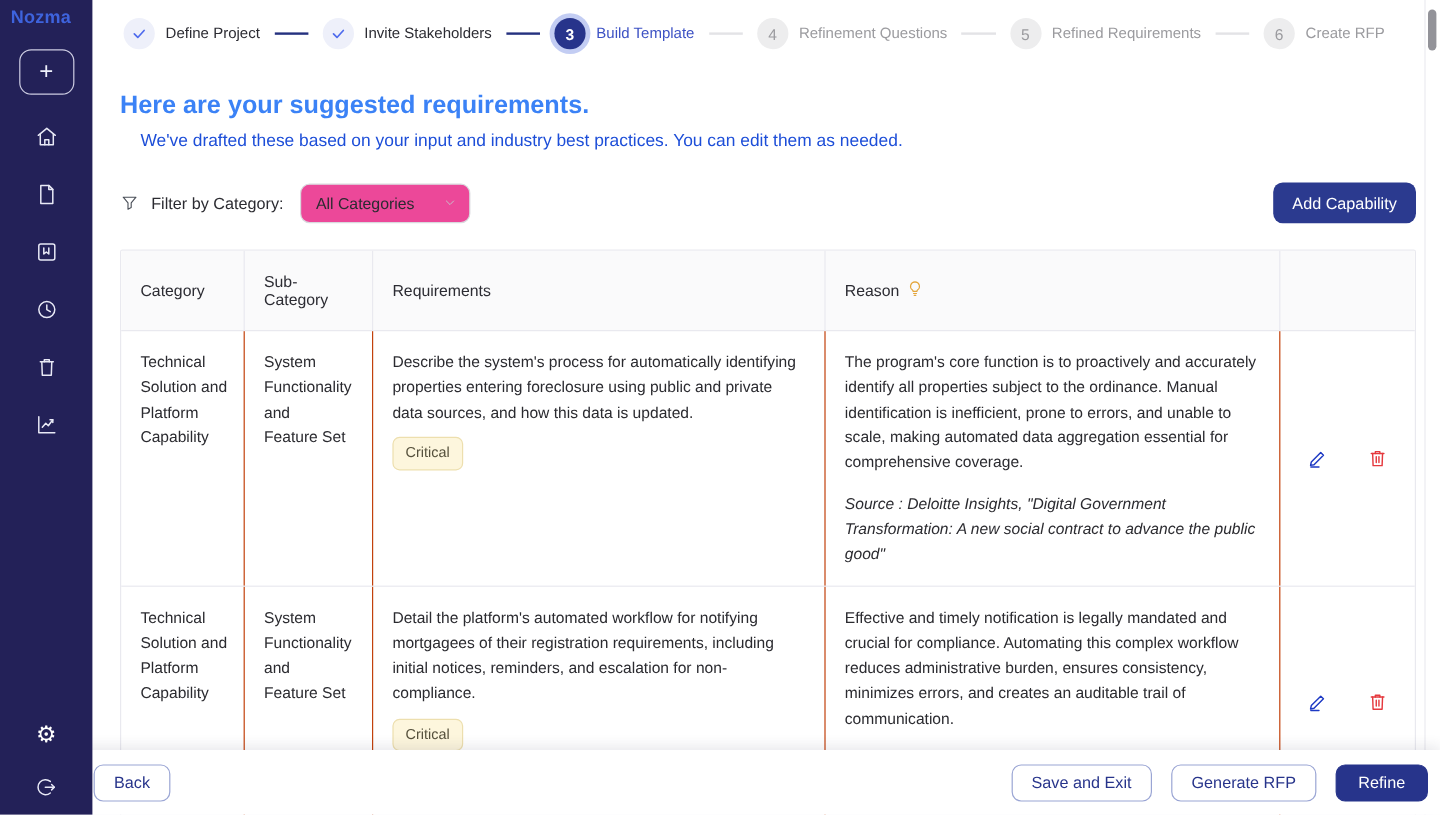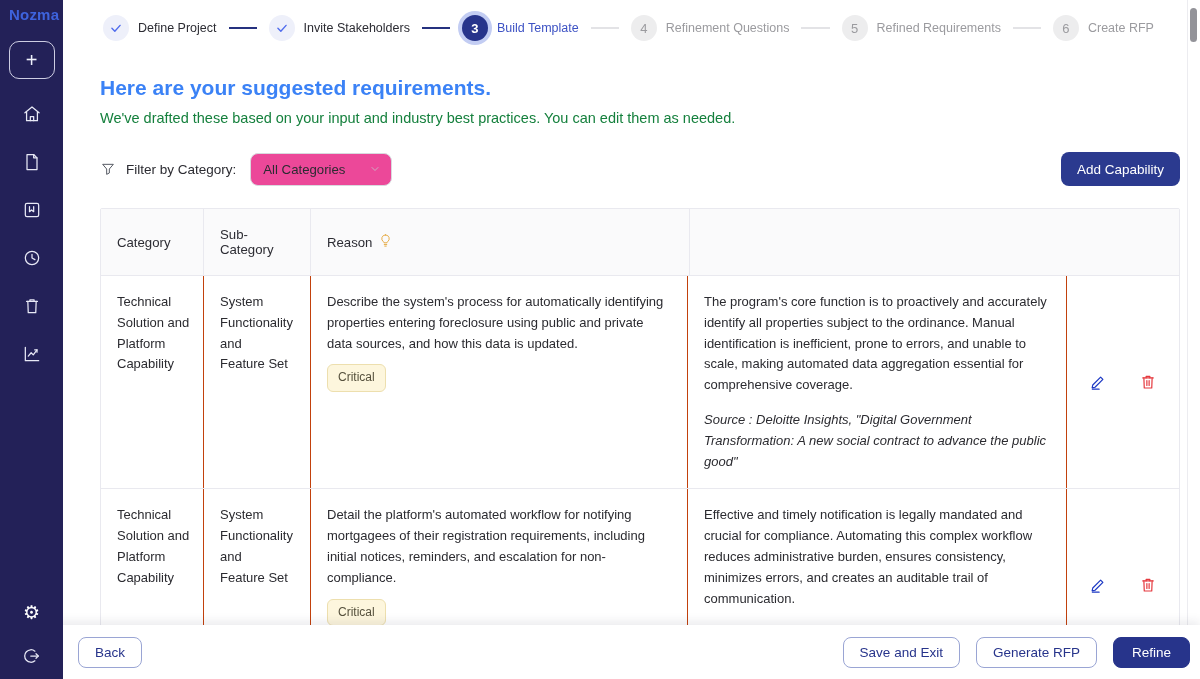--- a/index.html
+++ b/index.html
@@ -1,20 +1,20 @@
 <!DOCTYPE html>
 <html><head>
 <meta charset="utf-8">
 <style>
   * { margin:0; padding:0; box-sizing:border-box; }
   html,body { width:1200px; height:679px; overflow:hidden; }
   body { font-family:"Liberation Sans","DejaVu Sans",sans-serif; background:#ffffff; position:relative; color:#26262c; }
 
   
-  .sidebar { position:absolute; left:0; top:0; width:63px; height:679px; background:#232158; display:flex; flex-direction:column; align-items:center; z-index:30; }
+  .sidebar { position:absolute; left:0; top:0; width:77px; height:679px; background:#232158; display:flex; flex-direction:column; align-items:center; z-index:30; }
   .logo { align-self:flex-start; padding:6px 0 0 9px; font-size:15px; font-weight:bold; color:#3e63dd; letter-spacing:.2px; }
   .new-btn { margin-top:18px; width:46px; height:38px; border:1.5px solid rgba(235,235,250,.85); border-radius:10px; background:transparent; color:#eef0fb; font-size:20px; line-height:1; display:flex; align-items:center; justify-content:center; cursor:pointer; }
   .side-icons { margin-top:24px; display:flex; flex-direction:column; gap:26px; align-items:center; }
   .side-icon { width:22px; height:22px; display:flex; align-items:center; justify-content:center; cursor:pointer; }
   .side-icon svg { stroke:#e8e9f6; fill:none; stroke-width:1.5; stroke-linecap:round; stroke-linejoin:round; }
   .side-bottom { margin-top:auto; display:flex; flex-direction:column; gap:22px; align-items:center; padding-bottom:12px; }
   .gear-glyph { color:#ffffff; font-size:19px; line-height:1; }
 
   
   .main { position:absolute; left:63px; top:0; right:0; bottom:0; background:#fff; overflow:hidden; }
@@ -30,21 +30,21 @@
   .step.pending .step-circle { background:#ededee; color:#9b9b9f; }
   .step.pending .step-label { color:#9b9b9f; }
   .step-label { font-size:12.5px; white-space:nowrap; }
   .connector { flex:1 1 auto; height:2px; margin:0 12px; min-width:24px; }
   .line-done { background:#25317f; }
   .line-todo { background:#e3e3e6; height:1.5px; }
 
   
   .page-head { padding:20px 20px 0 37px; }
   .page-title { font-size:21px; font-weight:600; color:#3b82f6; }
-  .page-sub { margin-top:10px; font-size:14.5px; color:#15803d; }
+  .page-sub { margin-top:10px; font-size:14.5px; color:#1d4ed8;margin-left:17px; }
 
   
   .filter-row { display:flex; align-items:center; margin:26px 20px 0 37px; }
   .funnel { width:18px; height:18px; margin-right:8px; display:flex; align-items:center; }
   .funnel svg { stroke:#4a4f58; fill:none; stroke-width:1.4; stroke-linejoin:round; }
   .filter-label { font-size:13.5px; color:#2b2b31; margin-right:14px; }
   .select { width:142px; height:33px; border:1px solid #d9d9de; border-radius:8px; display:flex; align-items:center; justify-content:space-between; padding:0 10px 0 12px; font-size:13.2px; color:#2b2b31; cursor:pointer; background:#ec4899; }
   .select svg { stroke:#c6c6cc; fill:none; stroke-width:1.6; stroke-linecap:round; }
   .add-btn { margin-left:auto; height:34px; padding:0 16px; background:#2b3a8f; border:none; border-radius:8px; color:#ffffff; font-size:13.5px; cursor:pointer; font-family:inherit; }
 
@@ -209,20 +209,23 @@
   </div>
 
   <div class="table">
     <div class="thead">
       <div class="th c-cat">
           <span>Category</span>
         </div>
       <div class="th c-sub">
           <span>Sub-Category</span>
         </div>
+      <div class="th c-req">
+          <span>Requirements</span>
+        </div>
       <div class="th c-rsn">
         <span>Reason</span>
         <span class="bulb">
           <svg width="15" height="15" viewBox="0 0 24 24">
               <path d="M12 3a6 6 0 0 1 3.4 10.9c-.6.5-.9 1.1-.9 1.8h-5c0-.7-.3-1.3-.9-1.8A6 6 0 0 1 12 3z"></path>
               <path d="M10 18.5h4"></path>
               <path d="M10.8 21h2.4"></path>
             </svg>
         </span>
       </div>

